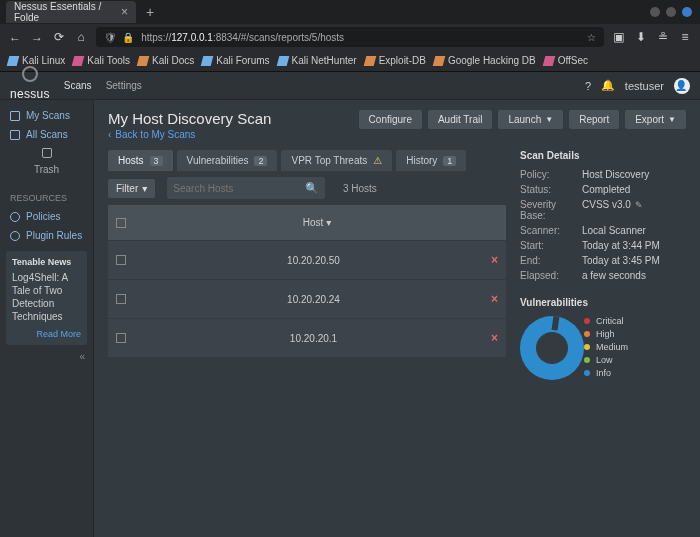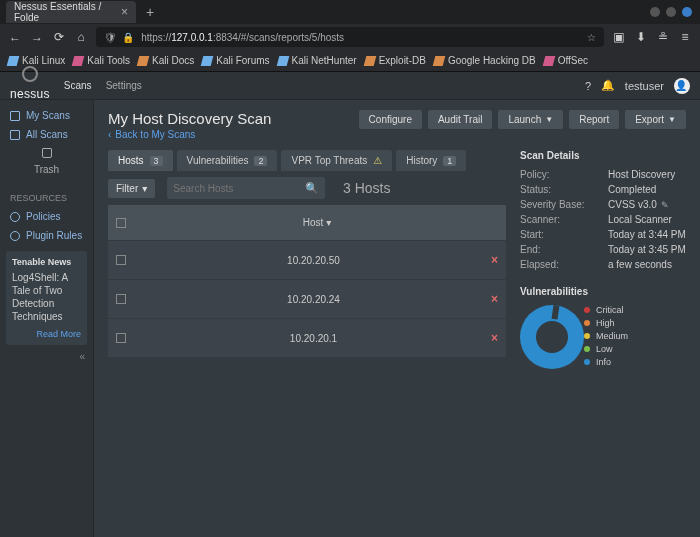--- a/index.html
+++ b/index.html
@@ -64,33 +64,33 @@
 .tabpill { background:#424a51; padding:5px 10px; font-size:10px; color:#ccc; display:flex; align-items:center; gap:6px; border-radius:2px 2px 0 0; margin-right:4px; cursor:pointer; }
 .tabpill.active { background:#4a5259; color:#eee; }
 .badge { background:#5b636a; border-radius:2px; padding:0 4px; font-size:9px; color:#ddd; }
 .warn-ico { color:#d8c76a; font-size:10px; }
 
 .toolbar { display:flex; margin-top:6px; gap:12px; align-items:center; }
 .filter-btn { background:#4a5259; padding:4px 8px; font-size:10px; color:#ddd; border-radius:2px; display:flex; align-items:center; gap:4px; cursor:pointer; }
 .search { background:#424a51; flex:0 0 112px; height:22px; display:flex; align-items:center; padding:0 6px; border-radius:2px; }
 .search input { background:transparent; border:none; color:#ccc; font-size:10px; flex:1; outline:none; }
 .search-ico { color:#aaa; font-size:11px; }
-.count { color:#aaa; font-size:14px; margin-left:6px; }
+.count { color:#aaa; font-size:10px; margin-left:6px; }
 
 .table { margin-top:6px; }
 .thead, .trow { display:flex; align-items:center; background:#424a51; padding:12px 8px; font-size:10px; color:#ccc; border-bottom:1px solid #333a40;text-align:center; }
 .thead { background:#4a5259; }
 .trow { background:#3c434a; }
 .cb { width:10px; height:10px; border:1px solid #888; margin-right:10px; }
 .host-h { flex:1; }
 .x-ico { color:#e06a6a; margin-left:auto; font-size:12px; font-weight:bold; }
 
 .detail-h { font-size:10px; font-weight:600; color:#ddd; margin-bottom:6px; }
 .kv { display:flex; font-size:10px; color:#ccc; padding:2px 0; }
-.kv .k { width:88px; color:#aaa; }
+.kv .k { width:62px; color:#aaa; }
 .kv .v { flex:1; }
 .pencil { color:#aaa; margin-left:4px; font-size:9px; }
 
 .vuln-h { font-size:10px; font-weight:600; color:#ddd; margin:14px 0 8px; }
 .donut-wrap { display:flex; }
 .donut { width:64px; height:64px; border-radius:50%; background:conic-gradient(#2d8ccd 0 360deg); position:relative; }
 .donut::after { content:""; position:absolute; inset:16px; background:#333a40; border-radius:50%; }
 .donut-notch { position:absolute; width:6px; height:14px; background:#333a40; top:0; left:50%; transform:translateX(-50%) rotate(8deg); transform-origin:50% 32px; }
 .legend { display:flex; flex-direction:column; gap:3px; }
 .leg { display:flex; align-items:center; gap:6px; font-size:9px; color:#ccc; }

